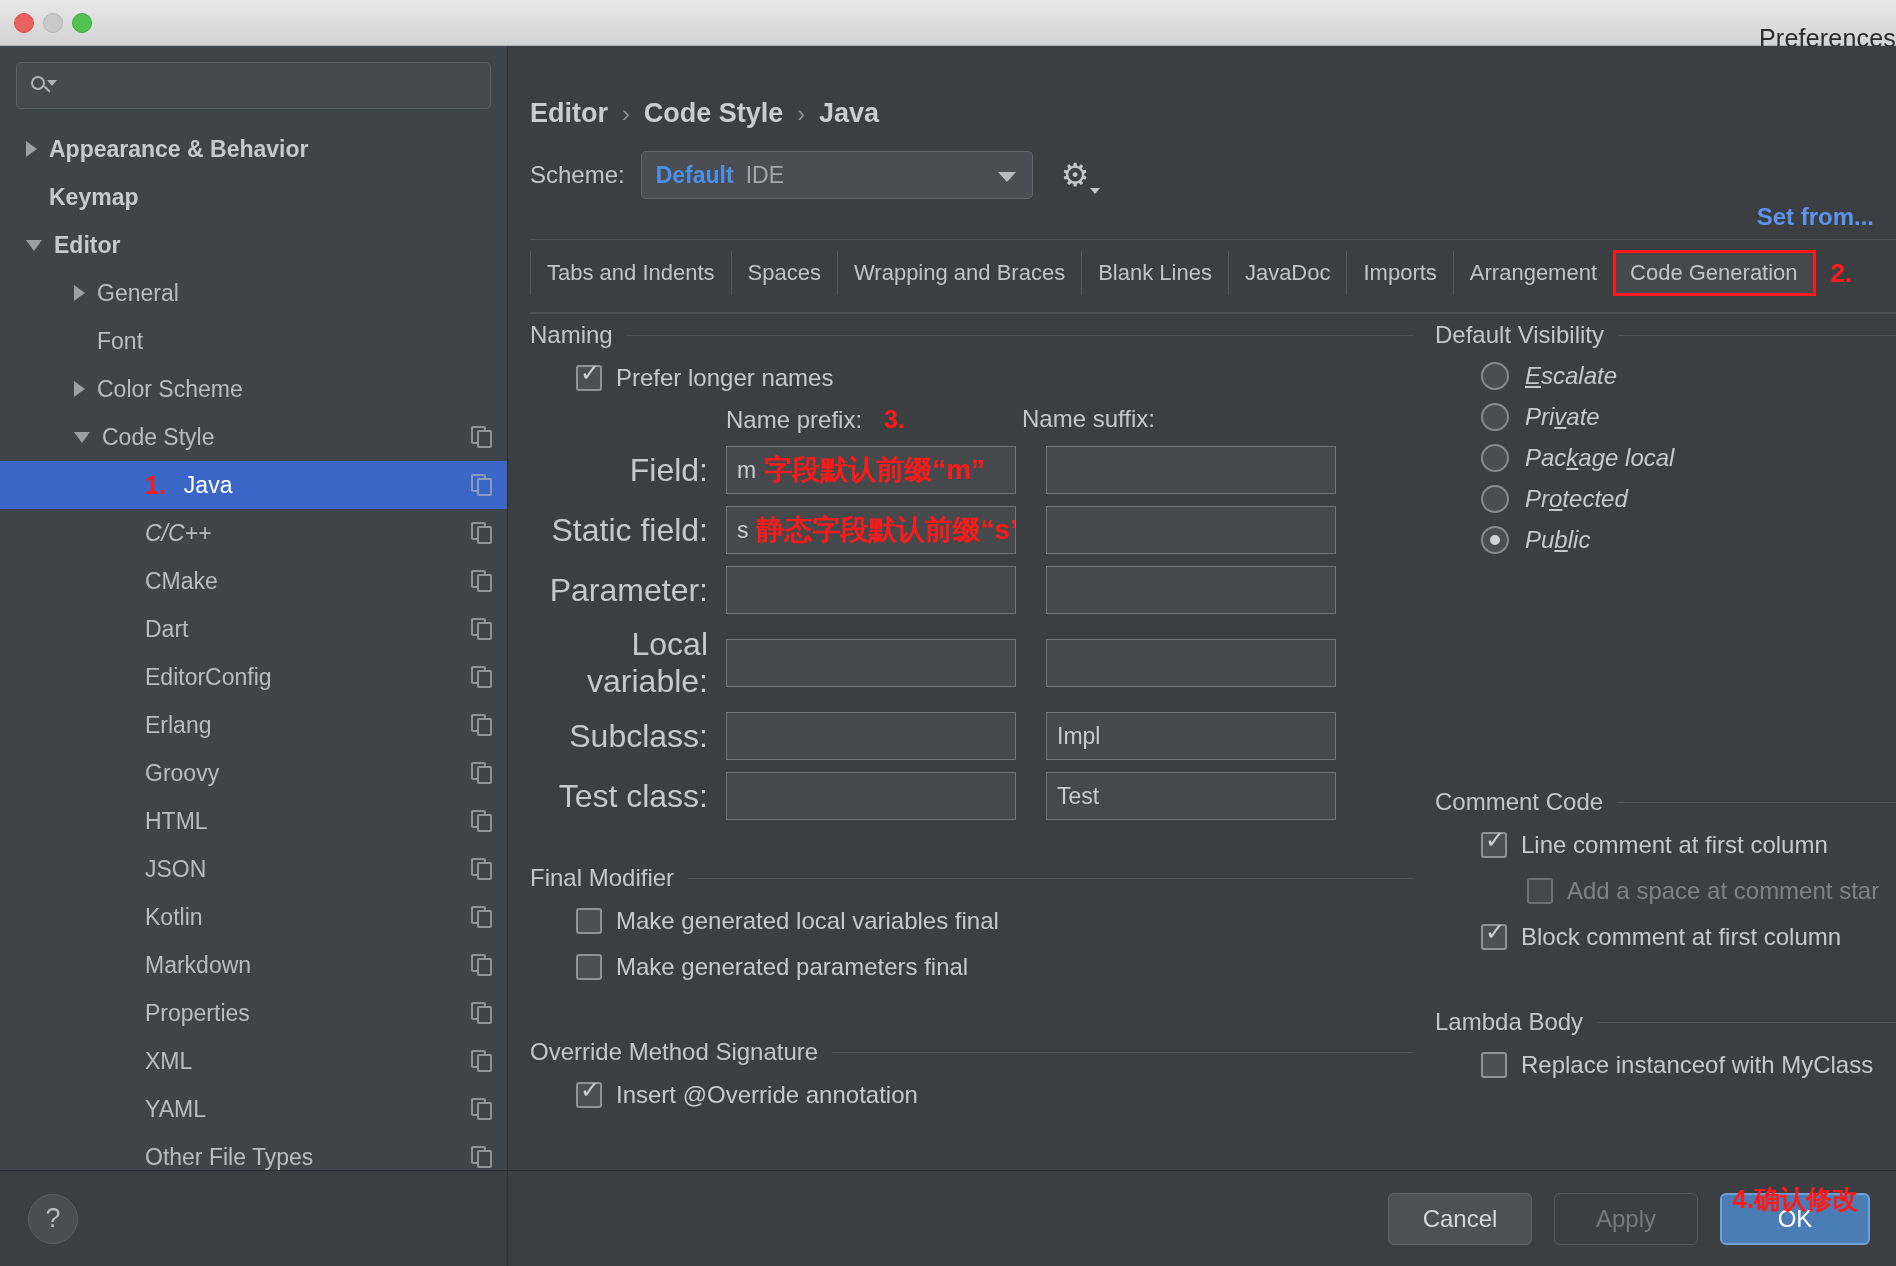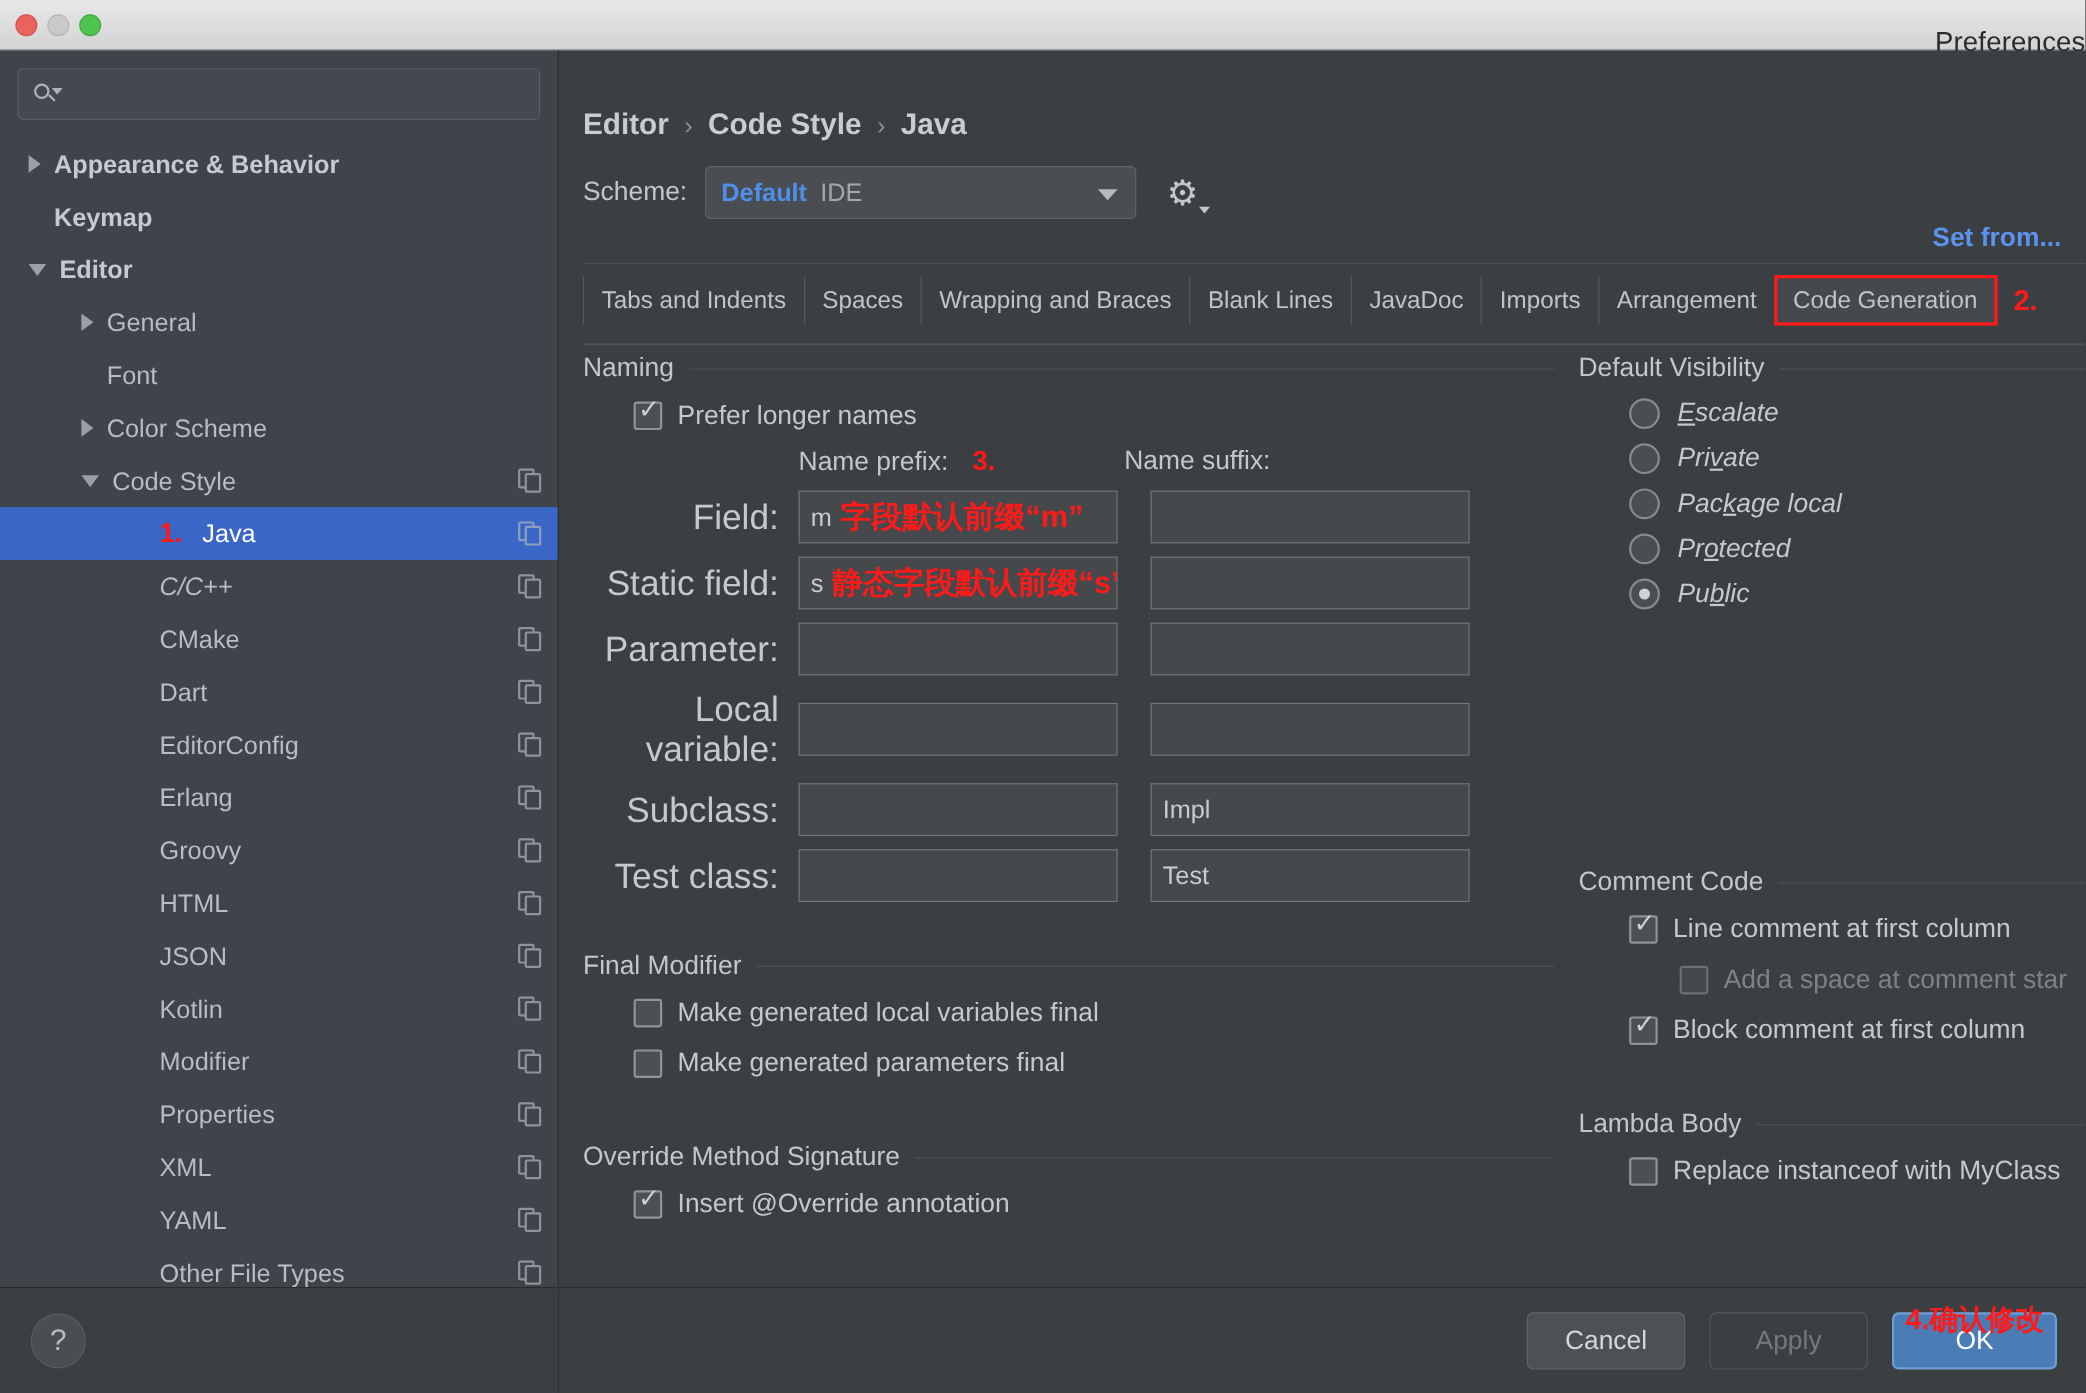--- a/index.html
+++ b/index.html
@@ -393,21 +393,21 @@
           <div class="tree-row" style="padding-left: 122px;">
             <span class="twisty none"></span>
             <span class="tree-label">Kotlin</span>
             <span class="copy-icon">
               <i class="back"></i>
               <i class="front"></i>
             </span>
           </div>
           <div class="tree-row" style="padding-left: 122px;">
             <span class="twisty none"></span>
-            <span class="tree-label">Modifier</span>
+            <span class="tree-label">Markdown</span>
             <span class="copy-icon">
               <i class="back"></i>
               <i class="front"></i>
             </span>
           </div>
           <div class="tree-row" style="padding-left: 122px;">
             <span class="twisty none"></span>
             <span class="tree-label">Properties</span>
             <span class="copy-icon">
               <i class="back"></i>

